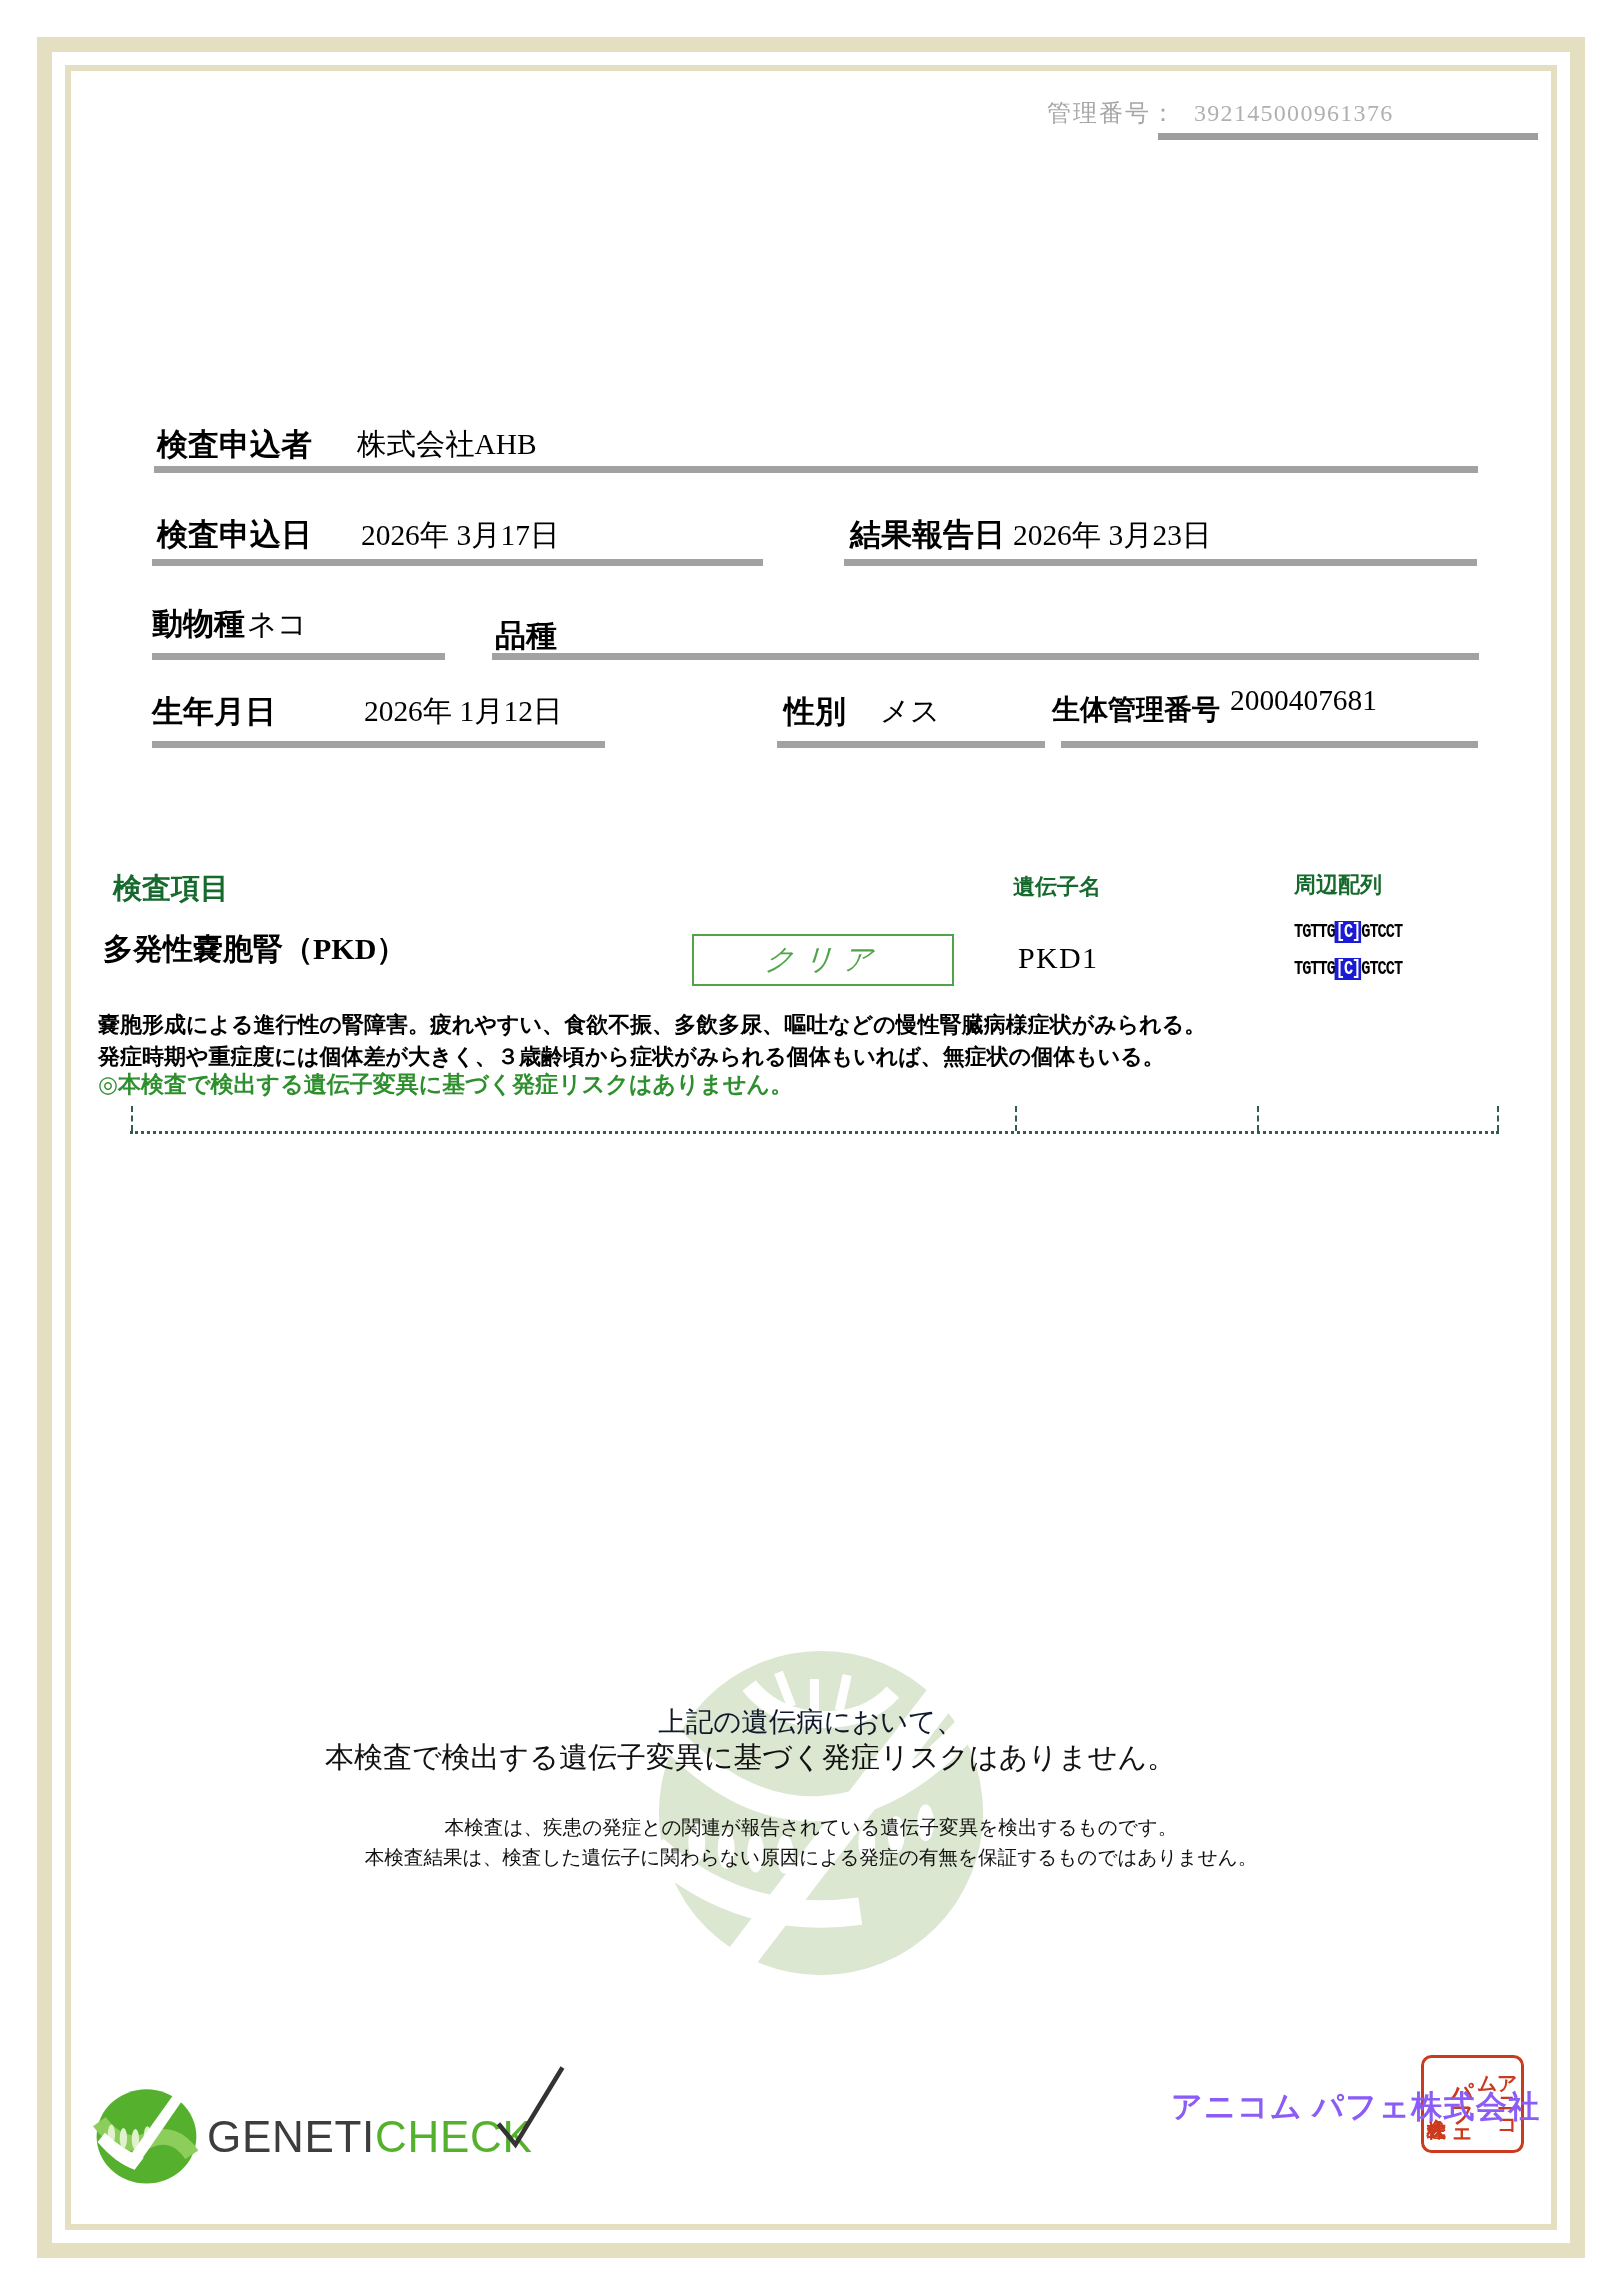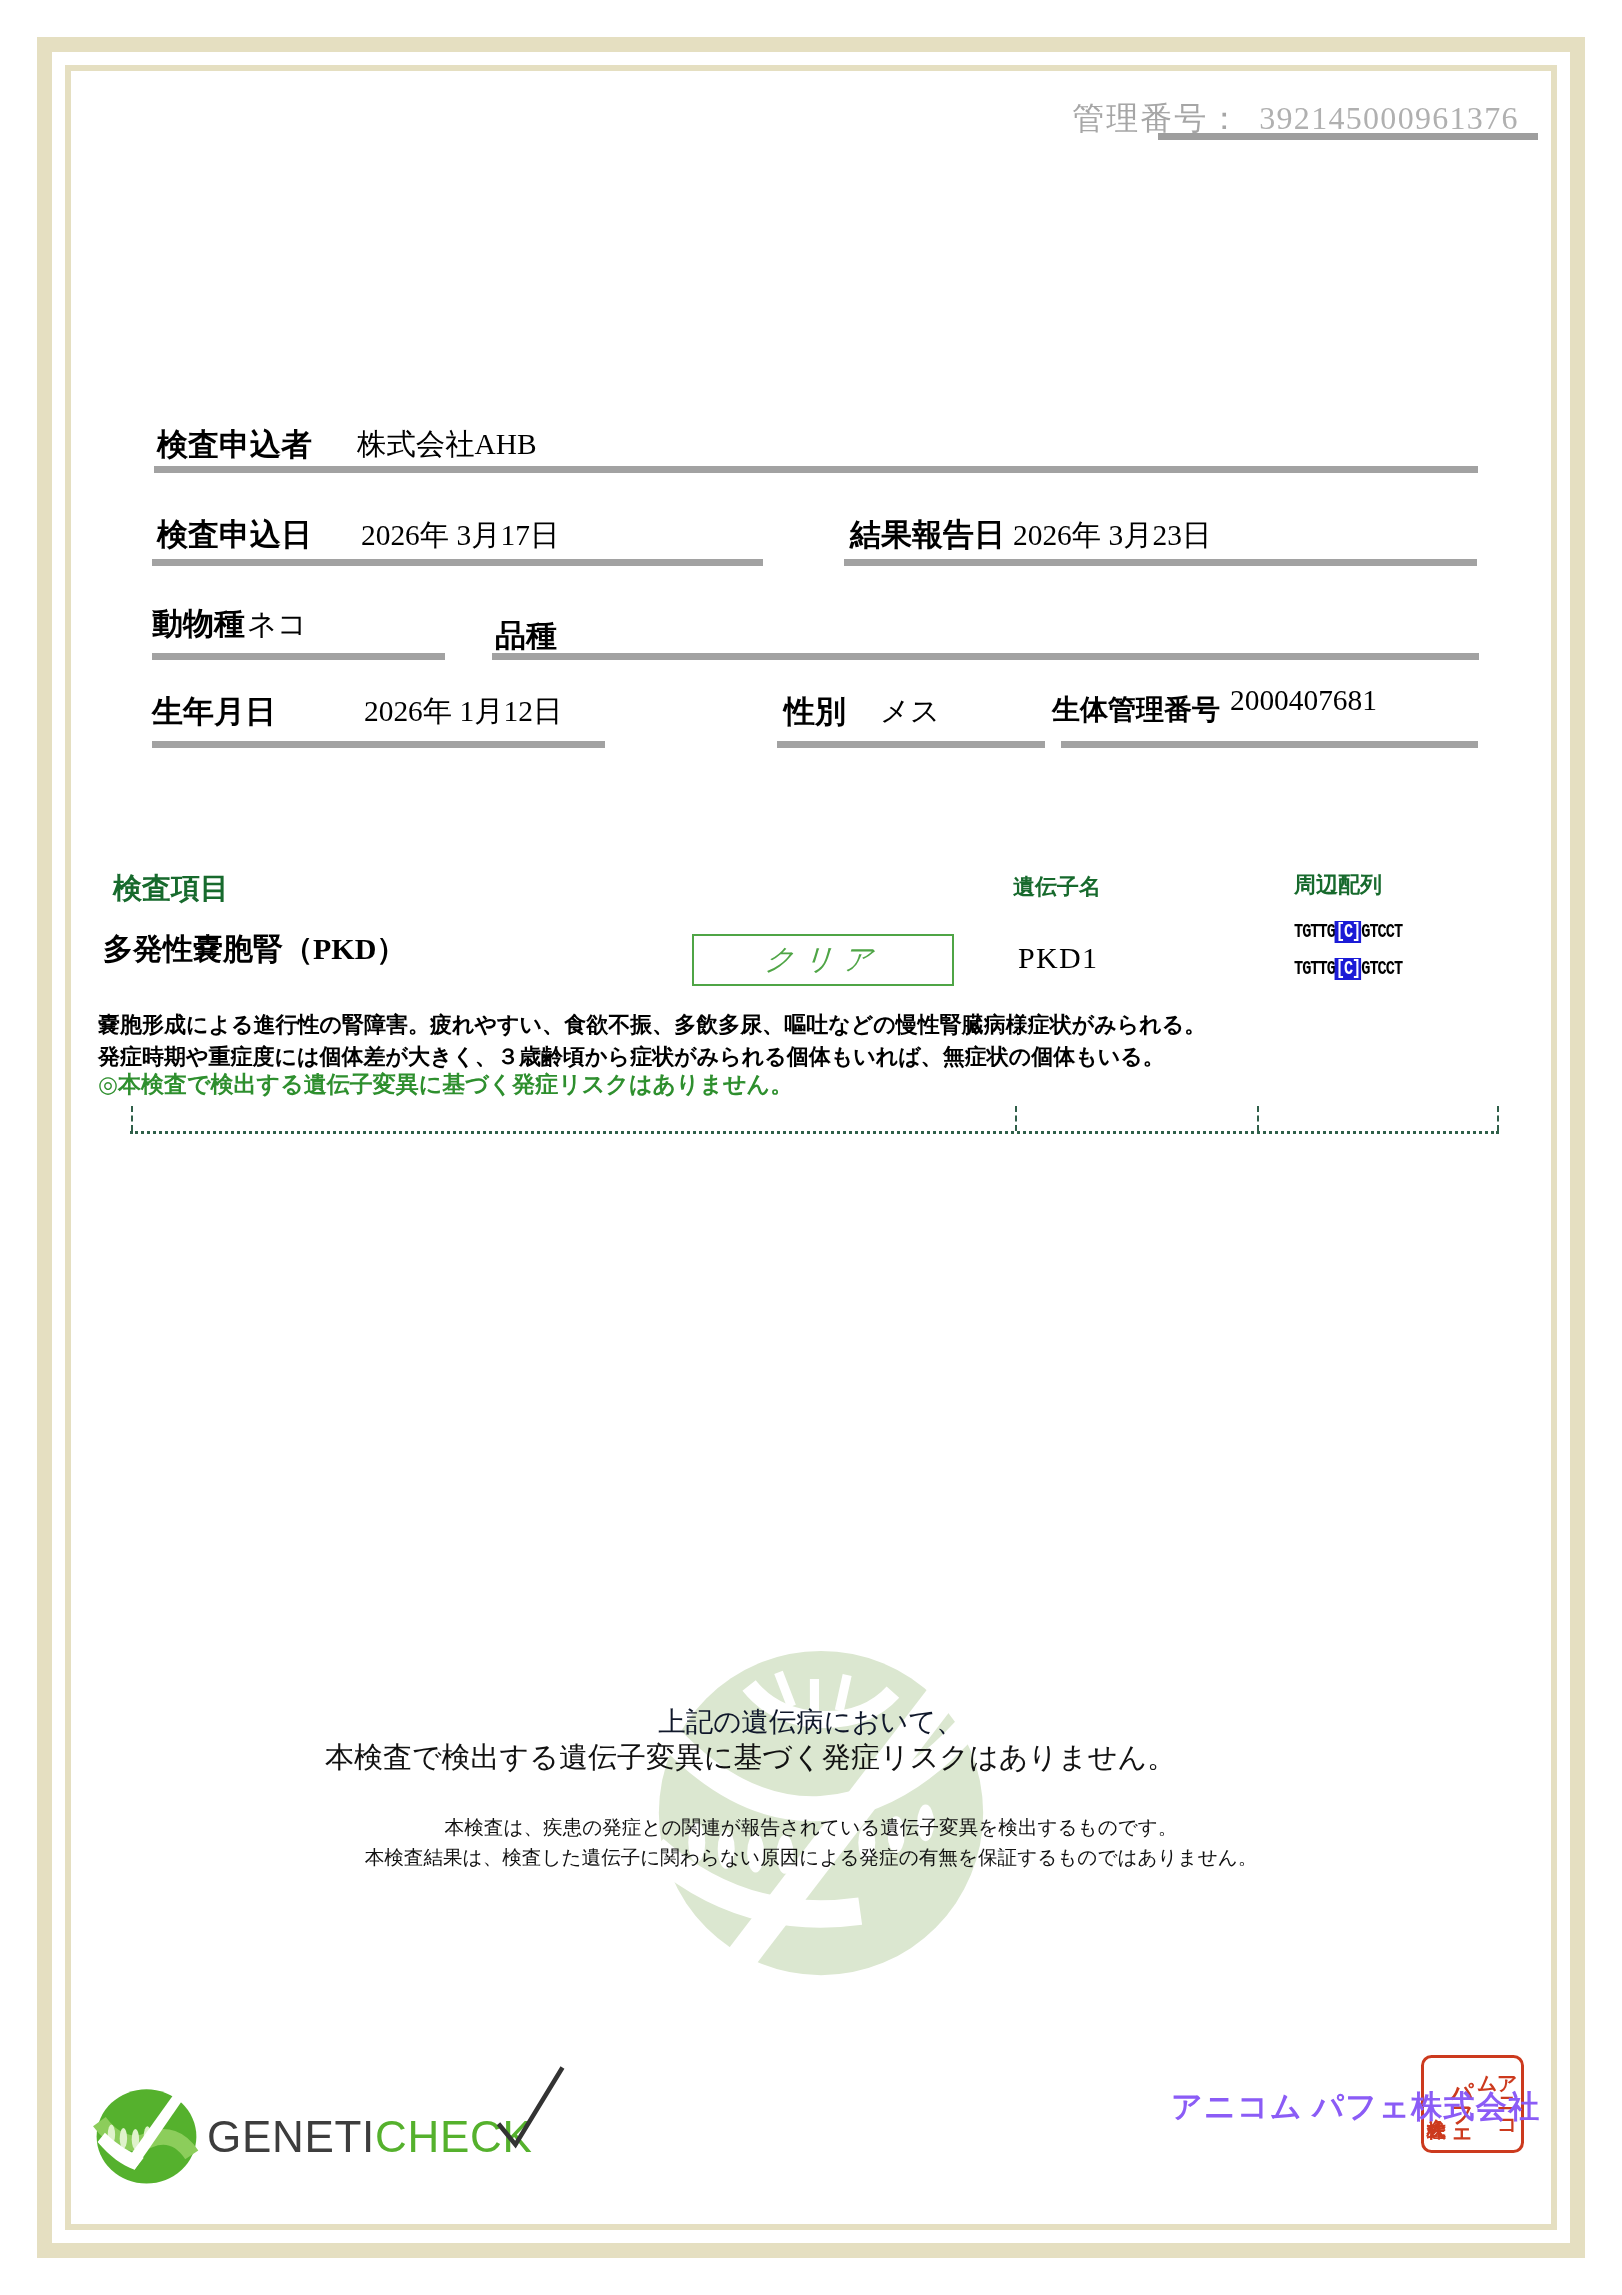--- a/index.html
+++ b/index.html
@@ -21,21 +21,21 @@
   .sans{font-family:"Liberation Sans","DejaVu Sans",sans-serif;}
   .mono{font-family:"Liberation Mono","DejaVu Sans Mono",monospace;}
   .page{position:relative;width:1622px;height:2295px;background:#ffffff;overflow:hidden;}
   .abs{position:absolute;}
 
   
   .frame-outer{position:absolute;left:37px;top:37px;right:37px;bottom:37px;border:15px solid var(--frame-beige);pointer-events:none;z-index:3;}
   .frame-inner{position:absolute;left:65px;top:65px;right:65px;bottom:65px;border:6.5px solid var(--frame-beige);pointer-events:none;z-index:3;}
 
   
-  .admin{left:1047px;top:97px;width:497px;text-align:center;font-size:32px;color:var(--admin-gray);letter-spacing:2px;z-index:2;}
+  .admin{left:1047px;top:97px;width:497px;text-align:left;font-size:24px;color:var(--admin-gray);letter-spacing:2px;z-index:2;}
   .admin .num{margin-left:17px;letter-spacing:1.3px;color:#b0b0b0;}
   .admin-underline{left:1158px;top:133px;width:380px;height:6.5px;background:#9e9e9e;z-index:2;}
 
   
   .title{left:0;top:203px;width:1622px;text-align:center;font-size:103px;font-weight:bold;letter-spacing:2.6px;color:#000;z-index:2;}
 
   .flabel{font-weight:bold;font-size:31px;color:#000;z-index:2;white-space:nowrap;}
   .fvalue{font-size:29.4px;color:#000;z-index:2;white-space:nowrap;}
   .bar{height:7.2px;background:var(--bar-gray);z-index:2;}
 

